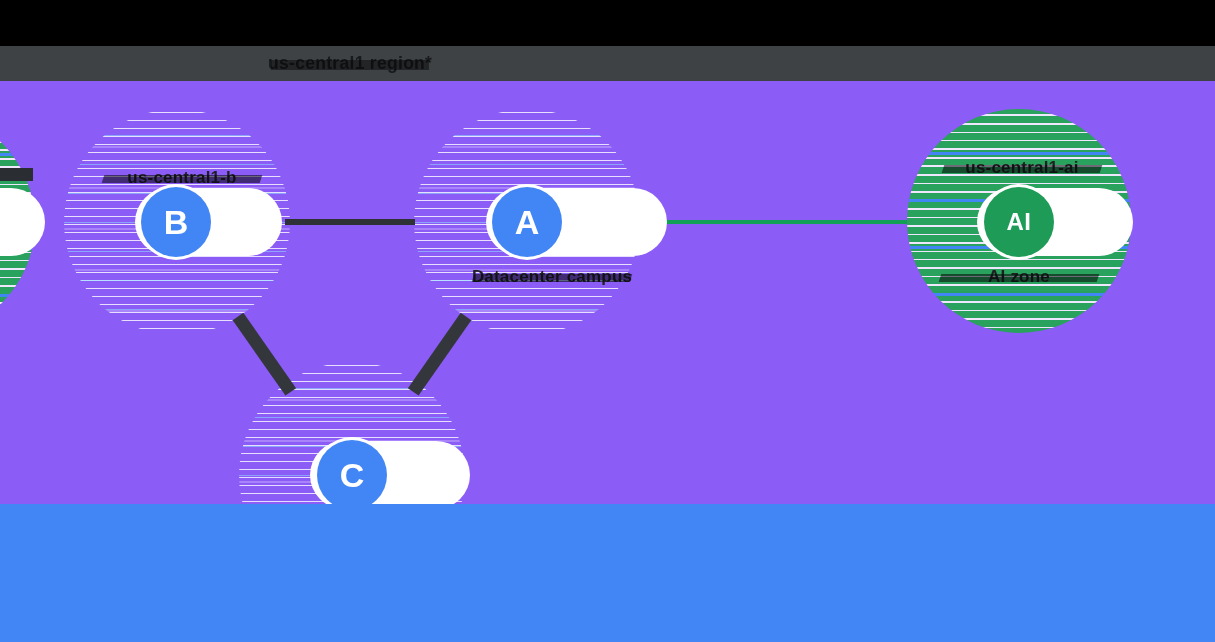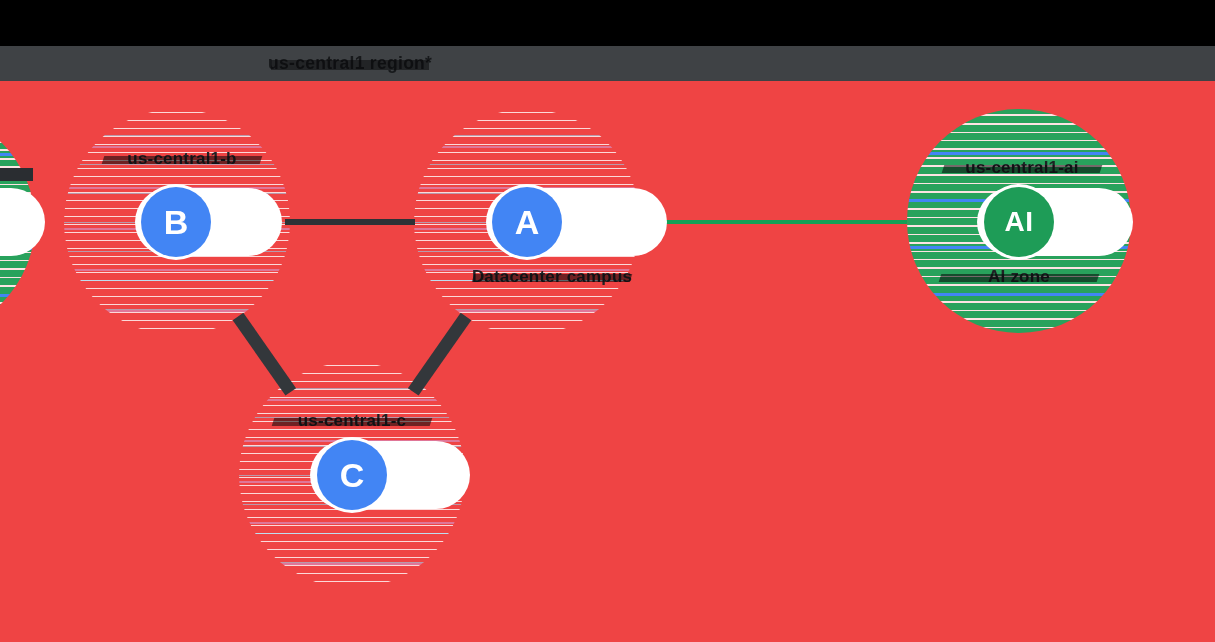--- a/index.html
+++ b/index.html
@@ -1,18 +1,18 @@
 <!DOCTYPE html>
 <html><head>
 <meta charset="utf-8">
 <style>
   html,body{margin:0;padding:0;background:#4285F4;}
   .stage{
-    position:relative;width:1215px;height:642px;overflow:hidden;
-    background:#ef4444;
+    position:relative;width:1215px;height:504px;overflow:hidden;
+    background:#8b5cf6;
     font-family:"Liberation Sans", sans-serif;
   }
   
   .header-black{position:absolute;left:0;top:0;width:1215px;height:46px;background:#000000;}
   .header-gray{position:absolute;left:0;top:46px;width:1215px;height:35px;background:#3F4245;}
   .diagram-title{
     position:absolute;left:268px;top:49px;height:28px;line-height:28px;
     color:#17191B;font-size:17.5px;font-weight:700;letter-spacing:.3px;
     filter:blur(.45px);white-space:nowrap;
   }
@@ -49,32 +49,32 @@
   .node{
     position:absolute;width:70px;height:70px;border-radius:50%;
     display:flex;align-items:center;justify-content:center;
     color:#FFFFFF;font-weight:700;box-shadow:0 0 0 3px #FFFFFF;
   }
   .node-blue{background:#4285F4;}
   .node-green{background:#1E9C57;}
   .node-b{left:141px;top:187px;font-size:34px;}
   .node-a{left:492px;top:187px;font-size:34px;}
   .node-c{left:317px;top:440px;font-size:34px;}
-  .node-ai{left:984px;top:187px;font-size:28px;letter-spacing:.5px;}
+  .node-ai{left:984px;top:187px;font-size:24px;letter-spacing:.5px;}
   
   .zone-label,.sub-label{
     position:absolute;width:220px;height:22px;line-height:22px;text-align:center;
     color:#1E2124;font-size:17px;font-weight:700;letter-spacing:.2px;
     filter:blur(.45px);white-space:nowrap;
   }
   .zone-label::after,.sub-label::after{
     content:"";position:absolute;left:14%;right:14%;top:38%;height:36%;
     background:rgba(5,6,8,.55);transform:skewX(-18deg);
   }
-  .lbl-b{left:72px;top:148px;text-align:center;}
+  .lbl-b{left:72px;top:167px;text-align:center;}
   .lbl-a{left:425px;top:157px;}
   .lbl-c{left:242px;top:410px;}
   .lbl-ai{left:912px;top:157px;text-align:center;}
   .sub-a{left:442px;top:266px;}
   .sub-ai{left:909px;top:266px;}
   .lbl-left-fragment{position:absolute;left:0;top:168px;width:33px;height:13px;background:#2A2D31;}
   
   .conn{position:absolute;}
   .conn-ba{left:285px;top:219px;width:130px;height:6px;background:#2E3236;}
   .conn-a-ai{left:653px;top:220px;width:254px;height:4px;background:#12A056;}
@@ -116,19 +116,18 @@
     <span>A</span>
   </div>
   <div class="node node-blue node-c">
     <span>C</span>
   </div>
   <div class="node node-green node-ai">
     <span>AI</span>
   </div>
 
   <div class="zone-label lbl-b">us-central1-b</div>
-  <div class="zone-label lbl-c">us-central1-c</div>
   <div class="zone-label lbl-ai">us-central1-ai</div>
   <div class="sub-label sub-a">Datacenter campus</div>
   <div class="sub-label sub-ai">AI zone</div>
   <div class="lbl-left-fragment"></div>
 
 </div>
 
 </body></html>

